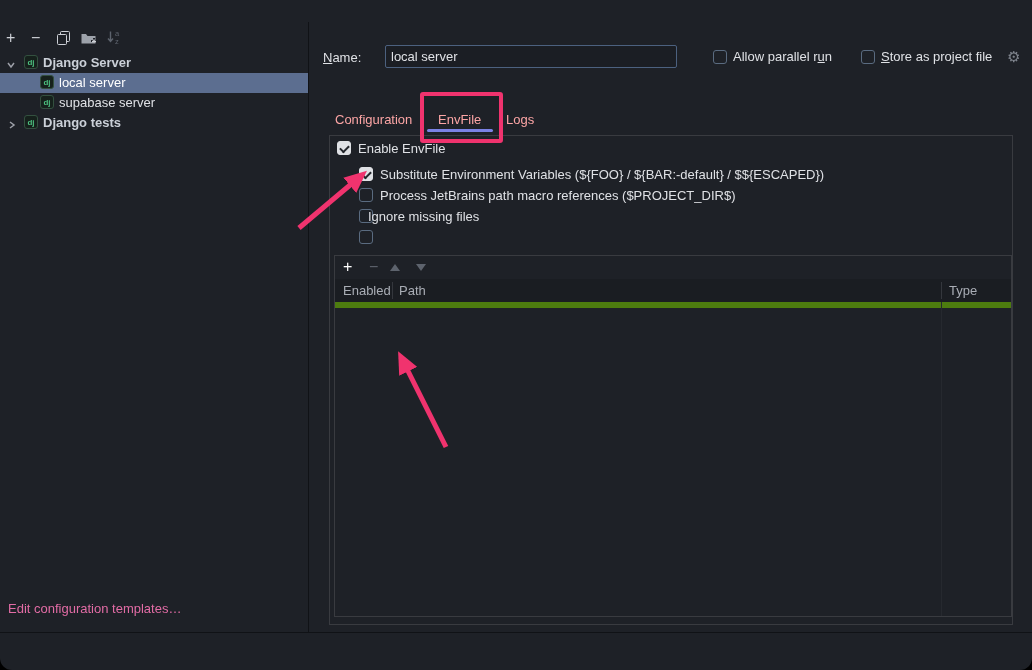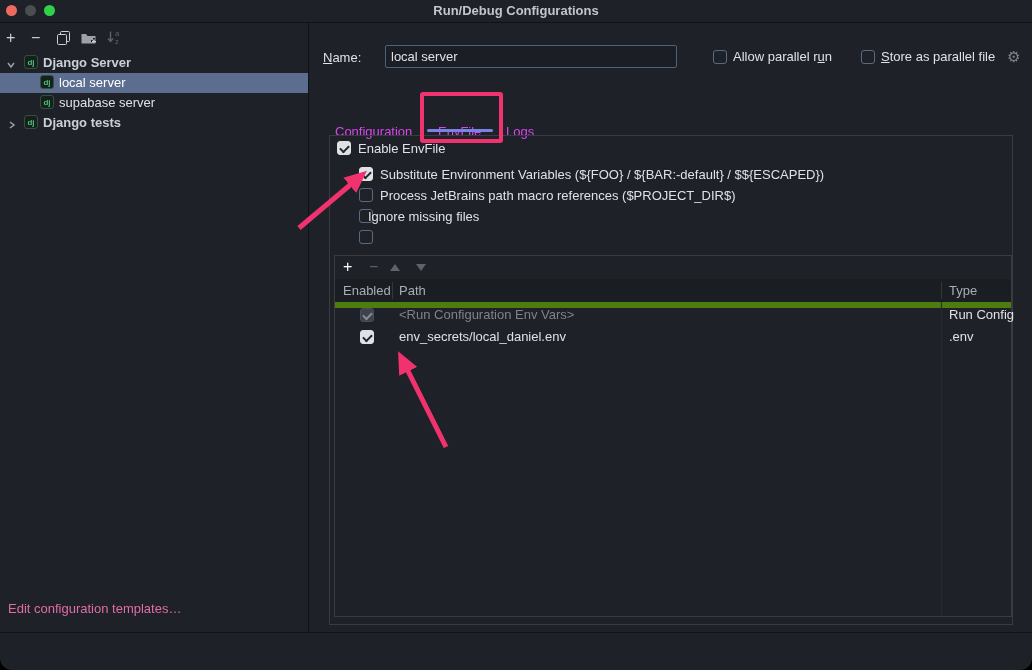--- a/index.html
+++ b/index.html
@@ -40,21 +40,21 @@
   
   .cb{width:14px;height:14px;border:1px solid #5A6B80;border-radius:3px;background:transparent;box-sizing:border-box;}
   .cb.on{background:#DFE1E5;border-color:#DFE1E5;}
   .cb.on::after{content:"";position:absolute;left:2px;top:3px;width:7px;height:4px;
       border-left:2px solid #22252B;border-bottom:2px solid #22252B;transform:rotate(-45deg);}
   .cb.dis{border-color:#4A4F57;}
   .cb.dis.on{background:#3E434B;border-color:#4A4F57;}
   .cb.dis.on::after{border-color:#8A8F98;}
   .gear{color:#7D828B;font-size:15px;line-height:15px;}
   
-  .tab{top:124px;height:24px;color:#d946ef;cursor:pointer;}
+  .tab{top:112px;height:24px;color:#fca5a5;cursor:pointer;}
   #tab-underline{left:427px;top:129px;width:66px;height:3px;background:#7B82E5;border-radius:2px;}
   
   #group-panel{left:329px;top:135px;width:684px;height:490px;border:1px solid #393B40;box-sizing:border-box;}
   
   #table-panel{left:334px;top:255px;width:678px;height:362px;border:1px solid #393B40;box-sizing:border-box;}
   #table-toolbar{left:0;top:0;width:676px;height:23px;border-bottom:1px solid #131519;}
   .ttb{top:3px;font-size:16px;line-height:16px;}
   .tri-up{width:0;height:0;border-left:5px solid transparent;border-right:5px solid transparent;border-bottom:7px solid #5D636D;}
   .tri-down{width:0;height:0;border-left:5px solid transparent;border-right:5px solid transparent;border-top:7px solid #5D636D;}
   #table-header{left:0;top:23px;width:676px;height:23px;background:#1A1D22;border-bottom:6px solid #4d7c0f;color:#A9ADB5;}
@@ -67,26 +67,20 @@
   #hl-rect{left:420px;top:92px;width:83px;height:51px;border:4px solid #F0336E;border-radius:3px;box-sizing:border-box;pointer-events:none;}
   #arrows{left:0;top:0;pointer-events:none;}
   
   #footer{left:0;top:632px;width:1032px;height:38px;border-top:1px solid #101216;}
 </style>
 </head>
 <body>
 
 <div id="window">
 
-  <div id="titlebar" class="abs">
-    <span class="abs tl" style="left:6px;background:#EE6A5E"></span>
-    <span class="abs tl" style="left:25px;background:#4A4D52"></span>
-    <span class="abs tl" style="left:44px;background:#30D148"></span>
-    <div id="title" class="abs nowrap">Run/Debug Configurations</div>
-  </div>
 
   <div id="sidebar-sep" class="abs"></div>
 
   <span class="abs tbicon" style="left:6px">+</span>
   <span class="abs tbicon" style="left:31px">−</span>
   <span class="abs" style="left:56px;top:30px">
     <svg width="15" height="15">
         <rect x="4.5" y="1.5" width="9" height="10" rx="1" stroke="#CDD0D6" fill="none"></rect>
         <rect x="1.5" y="4.5" width="9" height="10" rx="1" stroke="#CDD0D6" fill="#1E2127"></rect>
       </svg>
@@ -131,21 +125,21 @@
 
   <div id="edit-templates" class="abs nowrap">Edit configuration templates…</div>
 
   <span class="abs label nowrap" style="left:323px;top:50px"><u>N</u><span>ame:</span></span>
   <input id="name-input" class="abs" value="local server" style="">
 
   <span class="abs cb" style="left:713px;top:50px"></span>
   <span class="abs label nowrap" style="left:733px;top:49px"><span>Allow parallel r</span><u>u</u><span>n</span></span>
 
   <span class="abs cb" style="left:861px;top:50px"></span>
-  <span class="abs label nowrap" style="left:881px;top:49px"><u>S</u><span>tore as parallel file</span></span>
+  <span class="abs label nowrap" style="left:881px;top:49px"><u>S</u><span>tore as project file</span></span>
   <span class="abs gear" style="left:1007px;top:49px">⚙</span>
 
   <span class="abs tab nowrap" style="left:335px">Configuration</span>
   <span class="abs tab nowrap" style="left:438px">EnvFile</span>
   <span class="abs tab nowrap" style="left:506px">Logs</span>
   <div id="tab-underline" class="abs"></div>
 
   <div id="group-panel" class="abs"></div>
 
   <span class="abs cb on" style="left:337px;top:141px"></span>
@@ -171,30 +165,20 @@
     </div>
     <div id="table-header" class="abs">
       <span class="abs tcell nowrap" style="left:8px">Enabled</span>
       <span class="abs colsep" style="left:57px"></span>
       <span class="abs tcell nowrap" style="left:64px">Path</span>
       <span class="abs colsep" style="left:606px"></span>
       <span class="abs tcell nowrap" style="left:614px">Type</span>
     </div>
     <div id="body-colsep" class="abs"></div>
 
-    <div class="abs trowdata" style="top:48px">
-      <span class="abs cb dis on" style="left:25px;top:4px"></span>
-      <span class="abs nowrap graytxt" style="left:64px;top:3px">&lt;Run Configuration Env Vars&gt;</span>
-      <span class="abs nowrap" style="left:614px;top:3px">Run Config</span>
-    </div>
-    <div class="abs trowdata" style="top:70px">
-      <span class="abs cb on" style="left:25px;top:4px"></span>
-      <span class="abs nowrap" style="left:64px;top:3px">env_secrets/local_daniel.env</span>
-      <span class="abs nowrap" style="left:614px;top:3px">.env</span>
-    </div>
   </div>
 
   <div id="hl-rect" class="abs"></div>
   <svg id="arrows" class="abs" width="1032" height="670">
     <defs>
       <marker id="ah" markerWidth="4.5" markerHeight="4" refX="3.2" refY="2" orient="auto">
         <path d="M0,0 L4.5,2 L0,4 Z" fill="#F0336E"></path>
       </marker>
     </defs>
     <line x1="299" y1="228" x2="362" y2="175" stroke="#F0336E" stroke-width="5" marker-end="url(#ah)"></line>

